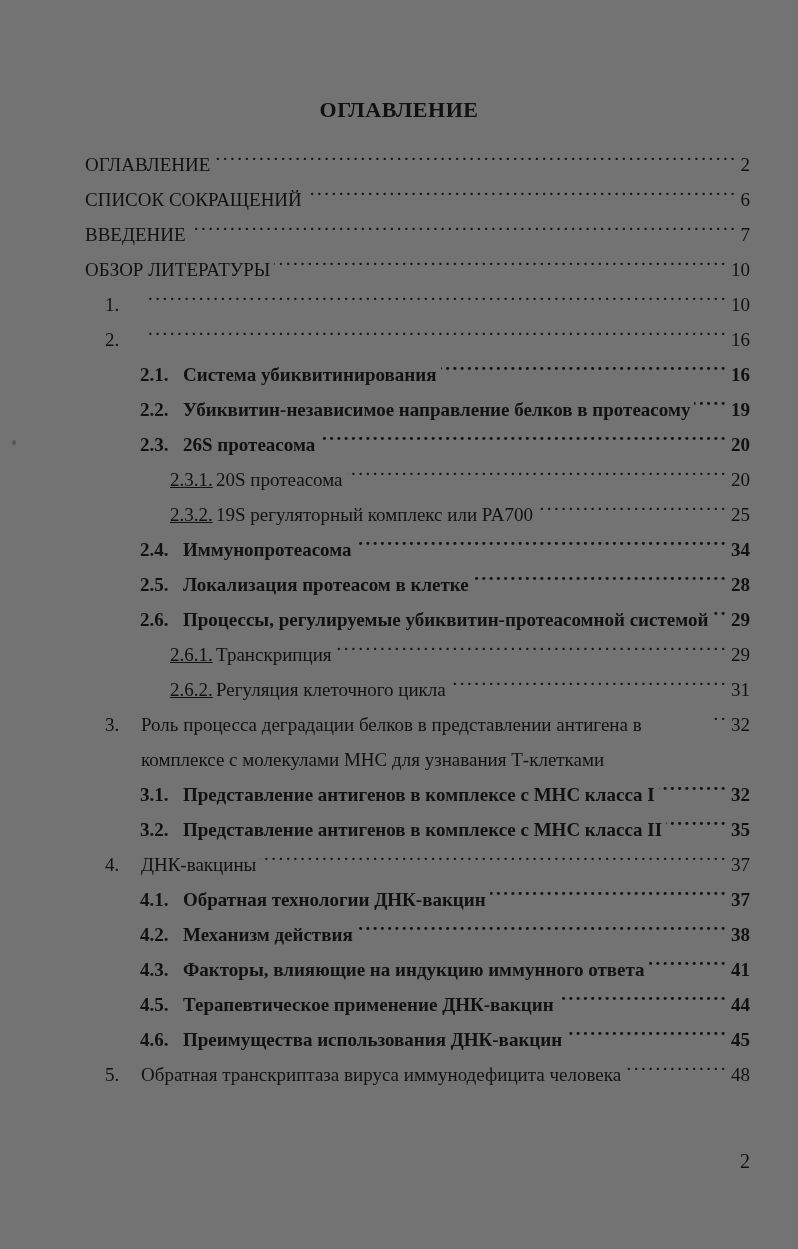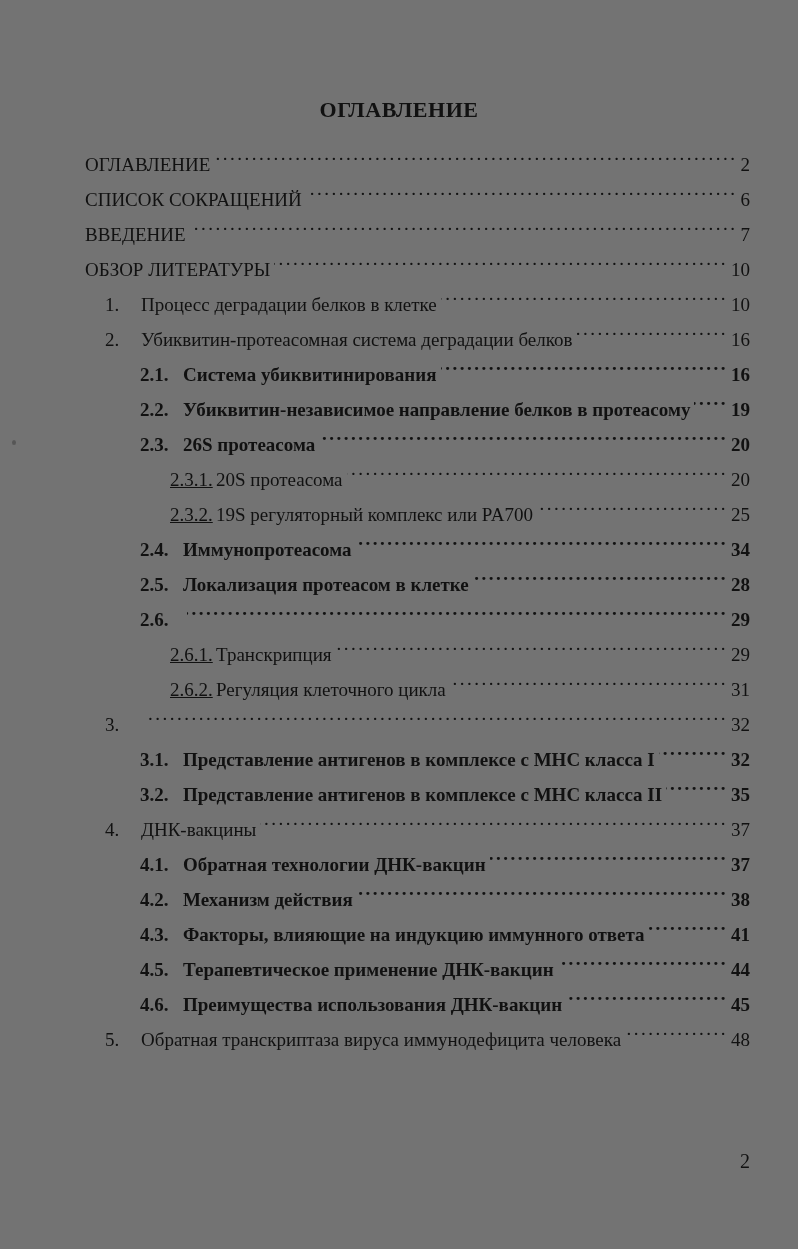--- a/index.html
+++ b/index.html
@@ -109,27 +109,25 @@
         <span class="leader"></span>
         <span class="pagenum">7</span>
       </div>
       <div class="row level-0">
         <span class="label">ОБЗОР ЛИТЕРАТУРЫ</span>
         <span class="leader"></span>
         <span class="pagenum">10</span>
       </div>
       <div class="row level-1">
         <span class="num">1.</span>
-        <span class="label">Процесс деградации белков в клетке</span>
         <span class="leader"></span>
         <span class="pagenum">10</span>
       </div>
       <div class="row level-1">
         <span class="num">2.</span>
-        <span class="label">Убиквитин-протеасомная система деградации белков</span>
         <span class="leader"></span>
         <span class="pagenum">16</span>
       </div>
       <div class="row level-2">
         <span class="num">2.1.</span>
         <span class="label">Система убиквитинирования</span>
         <span class="leader"></span>
         <span class="pagenum">16</span>
       </div>
       <div class="row level-2">
@@ -163,37 +161,39 @@
         <span class="pagenum">34</span>
       </div>
       <div class="row level-2">
         <span class="num">2.5.</span>
         <span class="label">Локализация протеасом в клетке</span>
         <span class="leader"></span>
         <span class="pagenum">28</span>
       </div>
       <div class="row level-2">
         <span class="num">2.6.</span>
+        <span class="label">Процессы, регулируемые убиквитин-протеасомной системой</span>
         <span class="leader"></span>
         <span class="pagenum">29</span>
       </div>
       <div class="row level-3">
         <span class="num">2.6.1.</span>
         <span class="label">Транскрипция</span>
         <span class="leader"></span>
         <span class="pagenum">29</span>
       </div>
       <div class="row level-3">
         <span class="num">2.6.2.</span>
         <span class="label">Регуляция клеточного цикла</span>
         <span class="leader"></span>
         <span class="pagenum">31</span>
       </div>
       <div class="row level-1">
         <span class="num">3.</span>
+        <span class="label">Роль процесса деградации белков в представлении антигена в комплексе с молекулами МНС для узнавания Т-клетками</span>
         <span class="leader"></span>
         <span class="pagenum">32</span>
       </div>
       <div class="row level-2">
         <span class="num">3.1.</span>
         <span class="label">Представление антигенов в комплексе с МНС класса I</span>
         <span class="leader"></span>
         <span class="pagenum">32</span>
       </div>
       <div class="row level-2">

